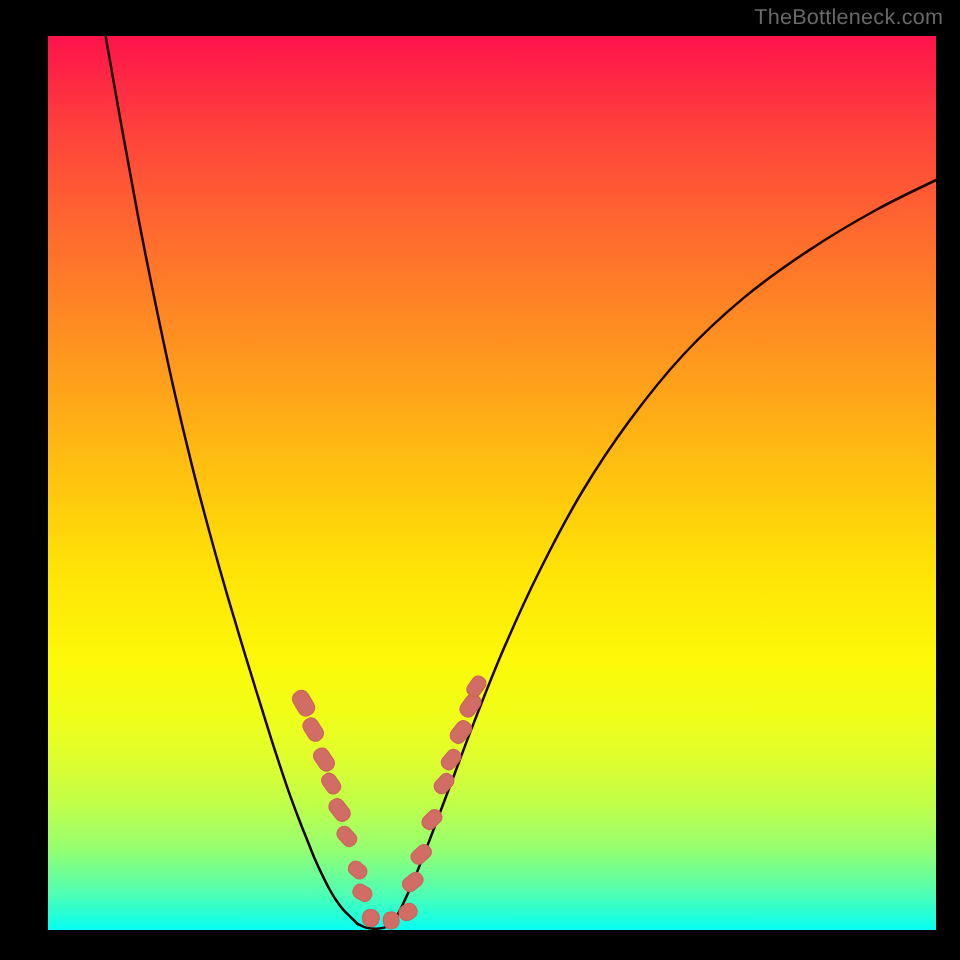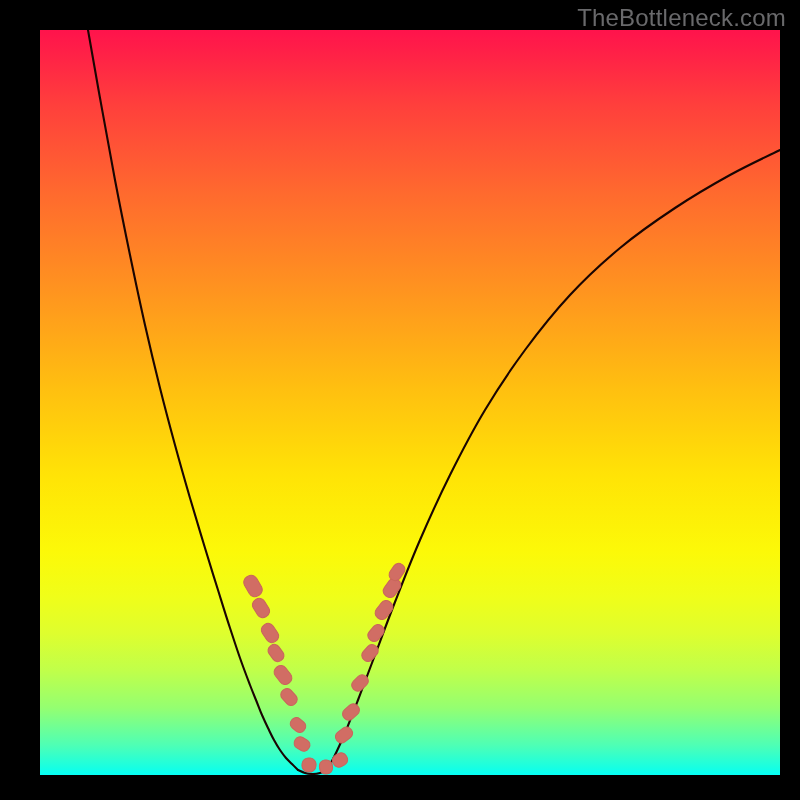--- a/index.html
+++ b/index.html
@@ -9,21 +9,21 @@
     height: 800px;
     background: #000;
     overflow: hidden;
     font-family: Arial, Helvetica, sans-serif;
   }
   .watermark {
     position: absolute;
     top: 4px;
     right: 14px;
     color: #69696b;
-    font-size: 24px;
+    font-size: 18px;
     font-weight: 500;
     letter-spacing: 0.2px;
     z-index: 5;
   }
   .frame {
     position: absolute;
     top: 0;
     left: 0;
     width: 800px;
     height: 800px;

